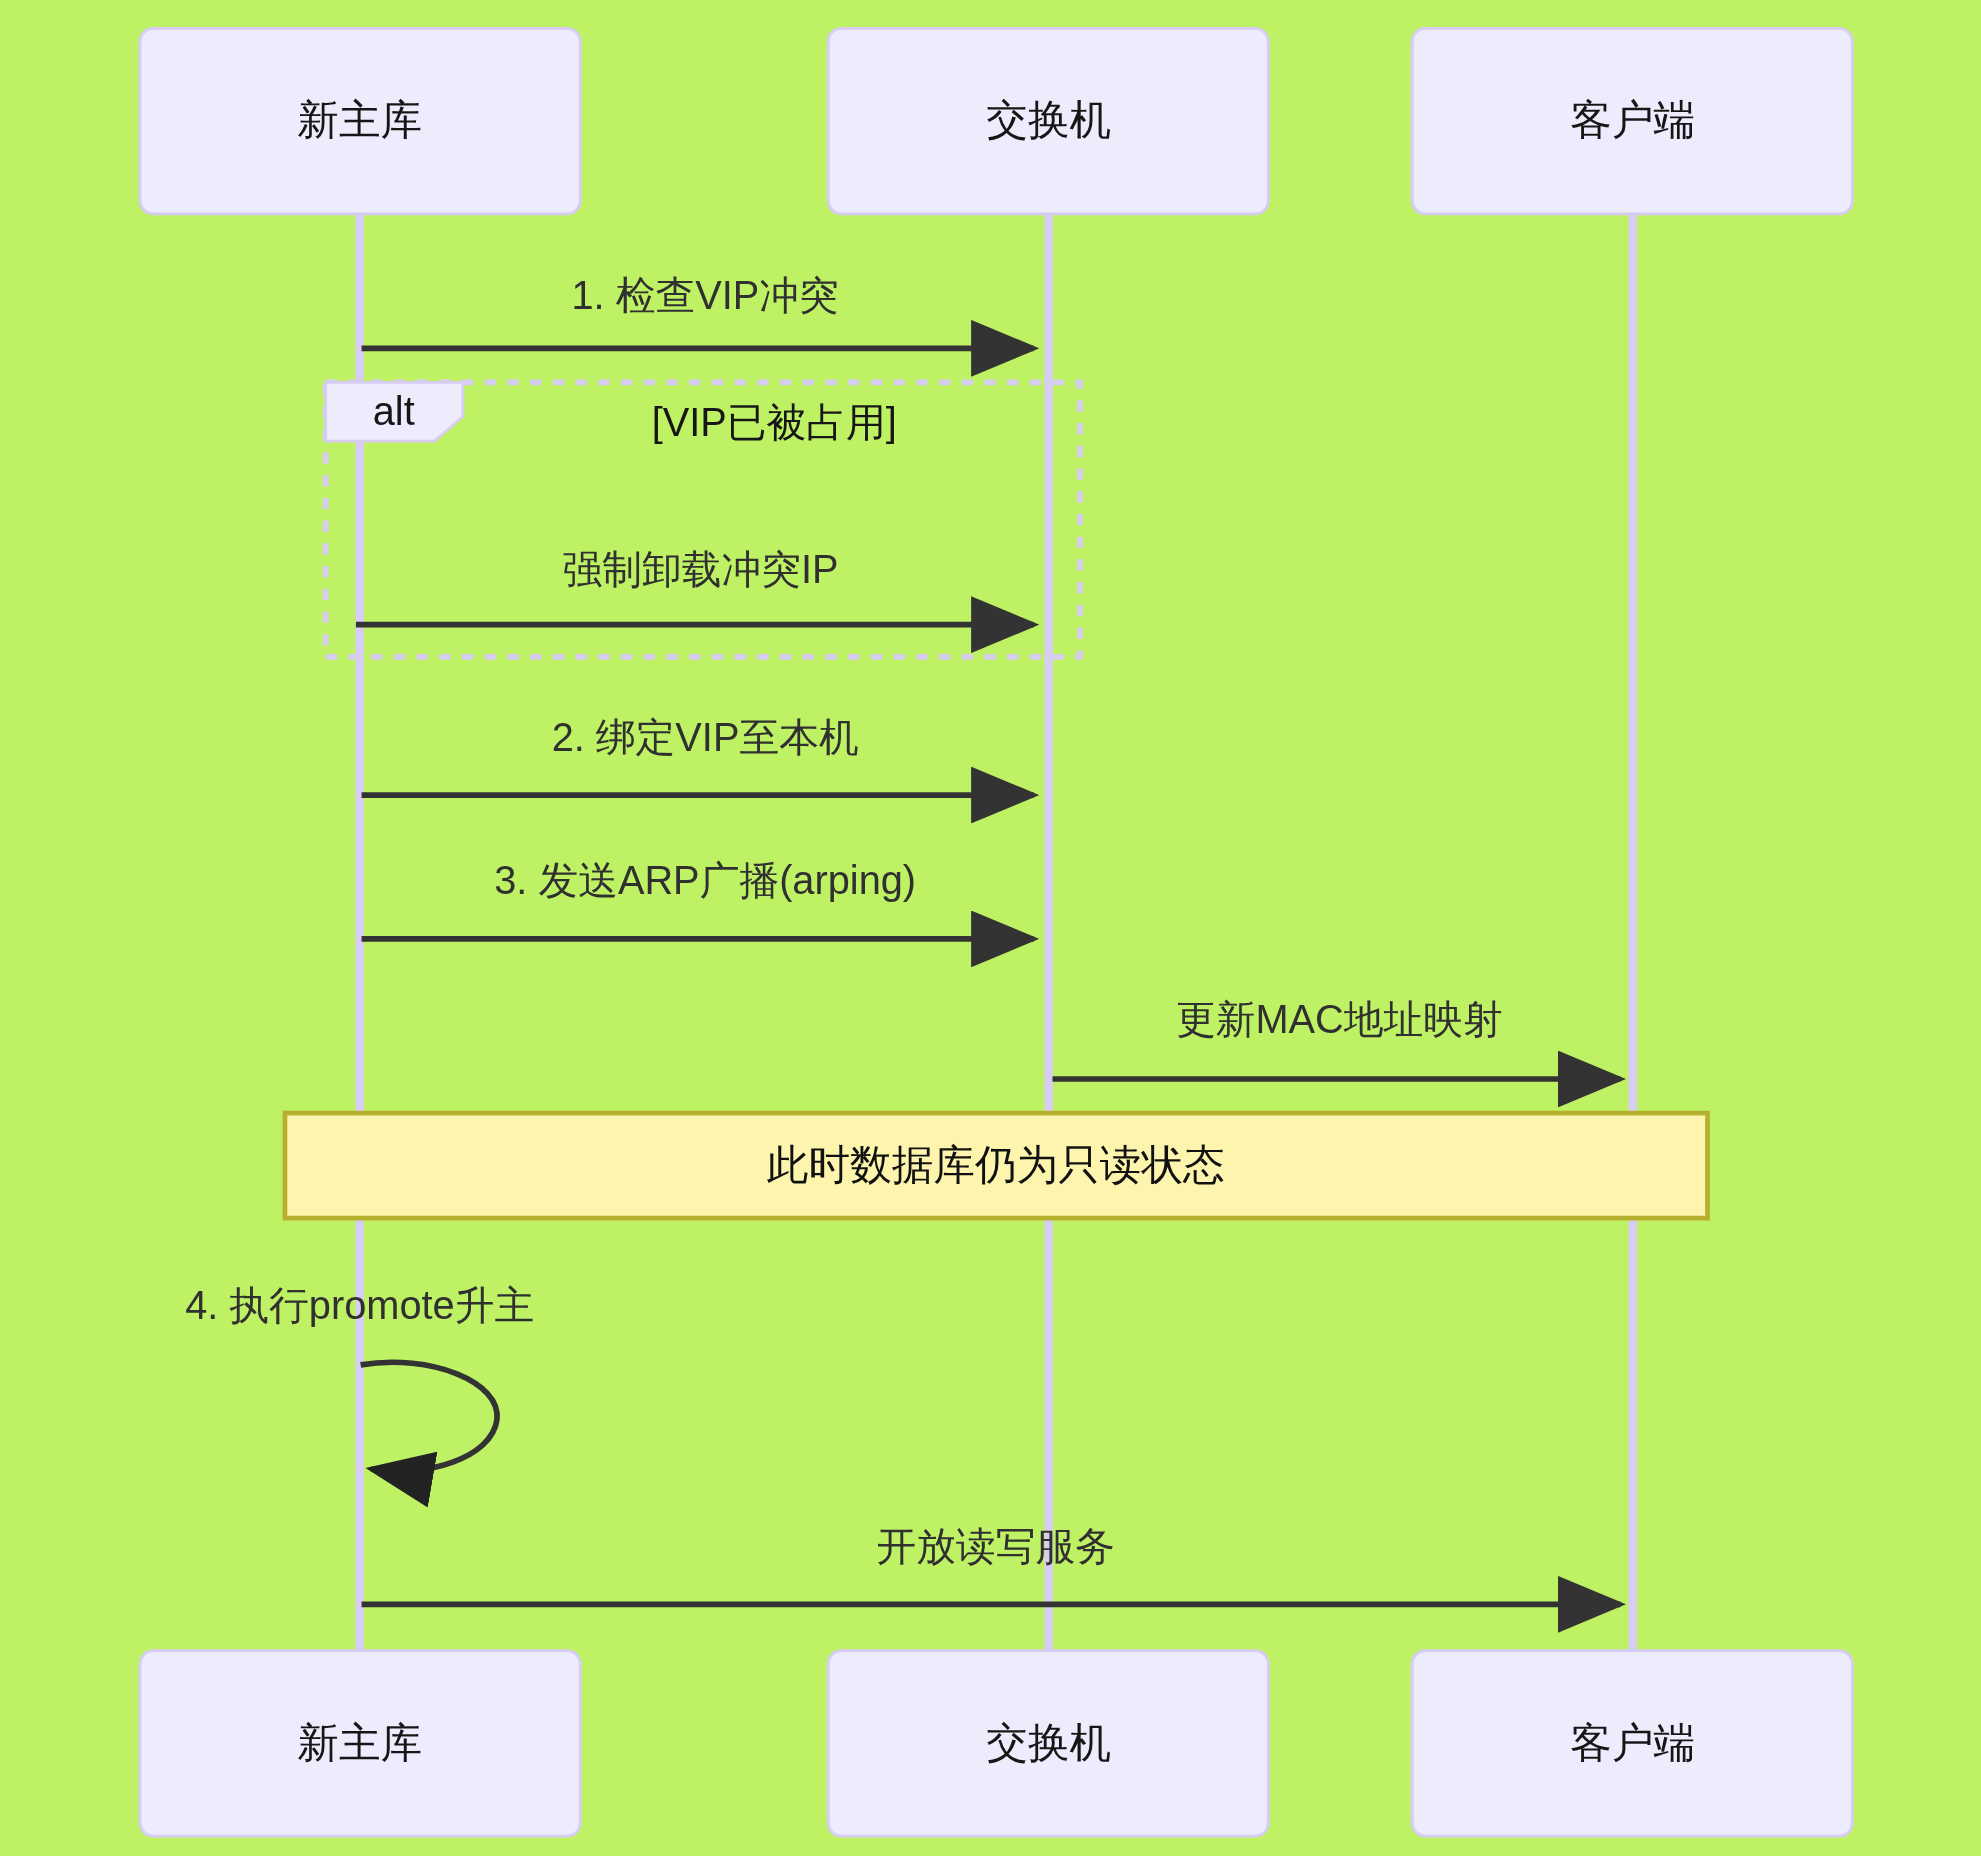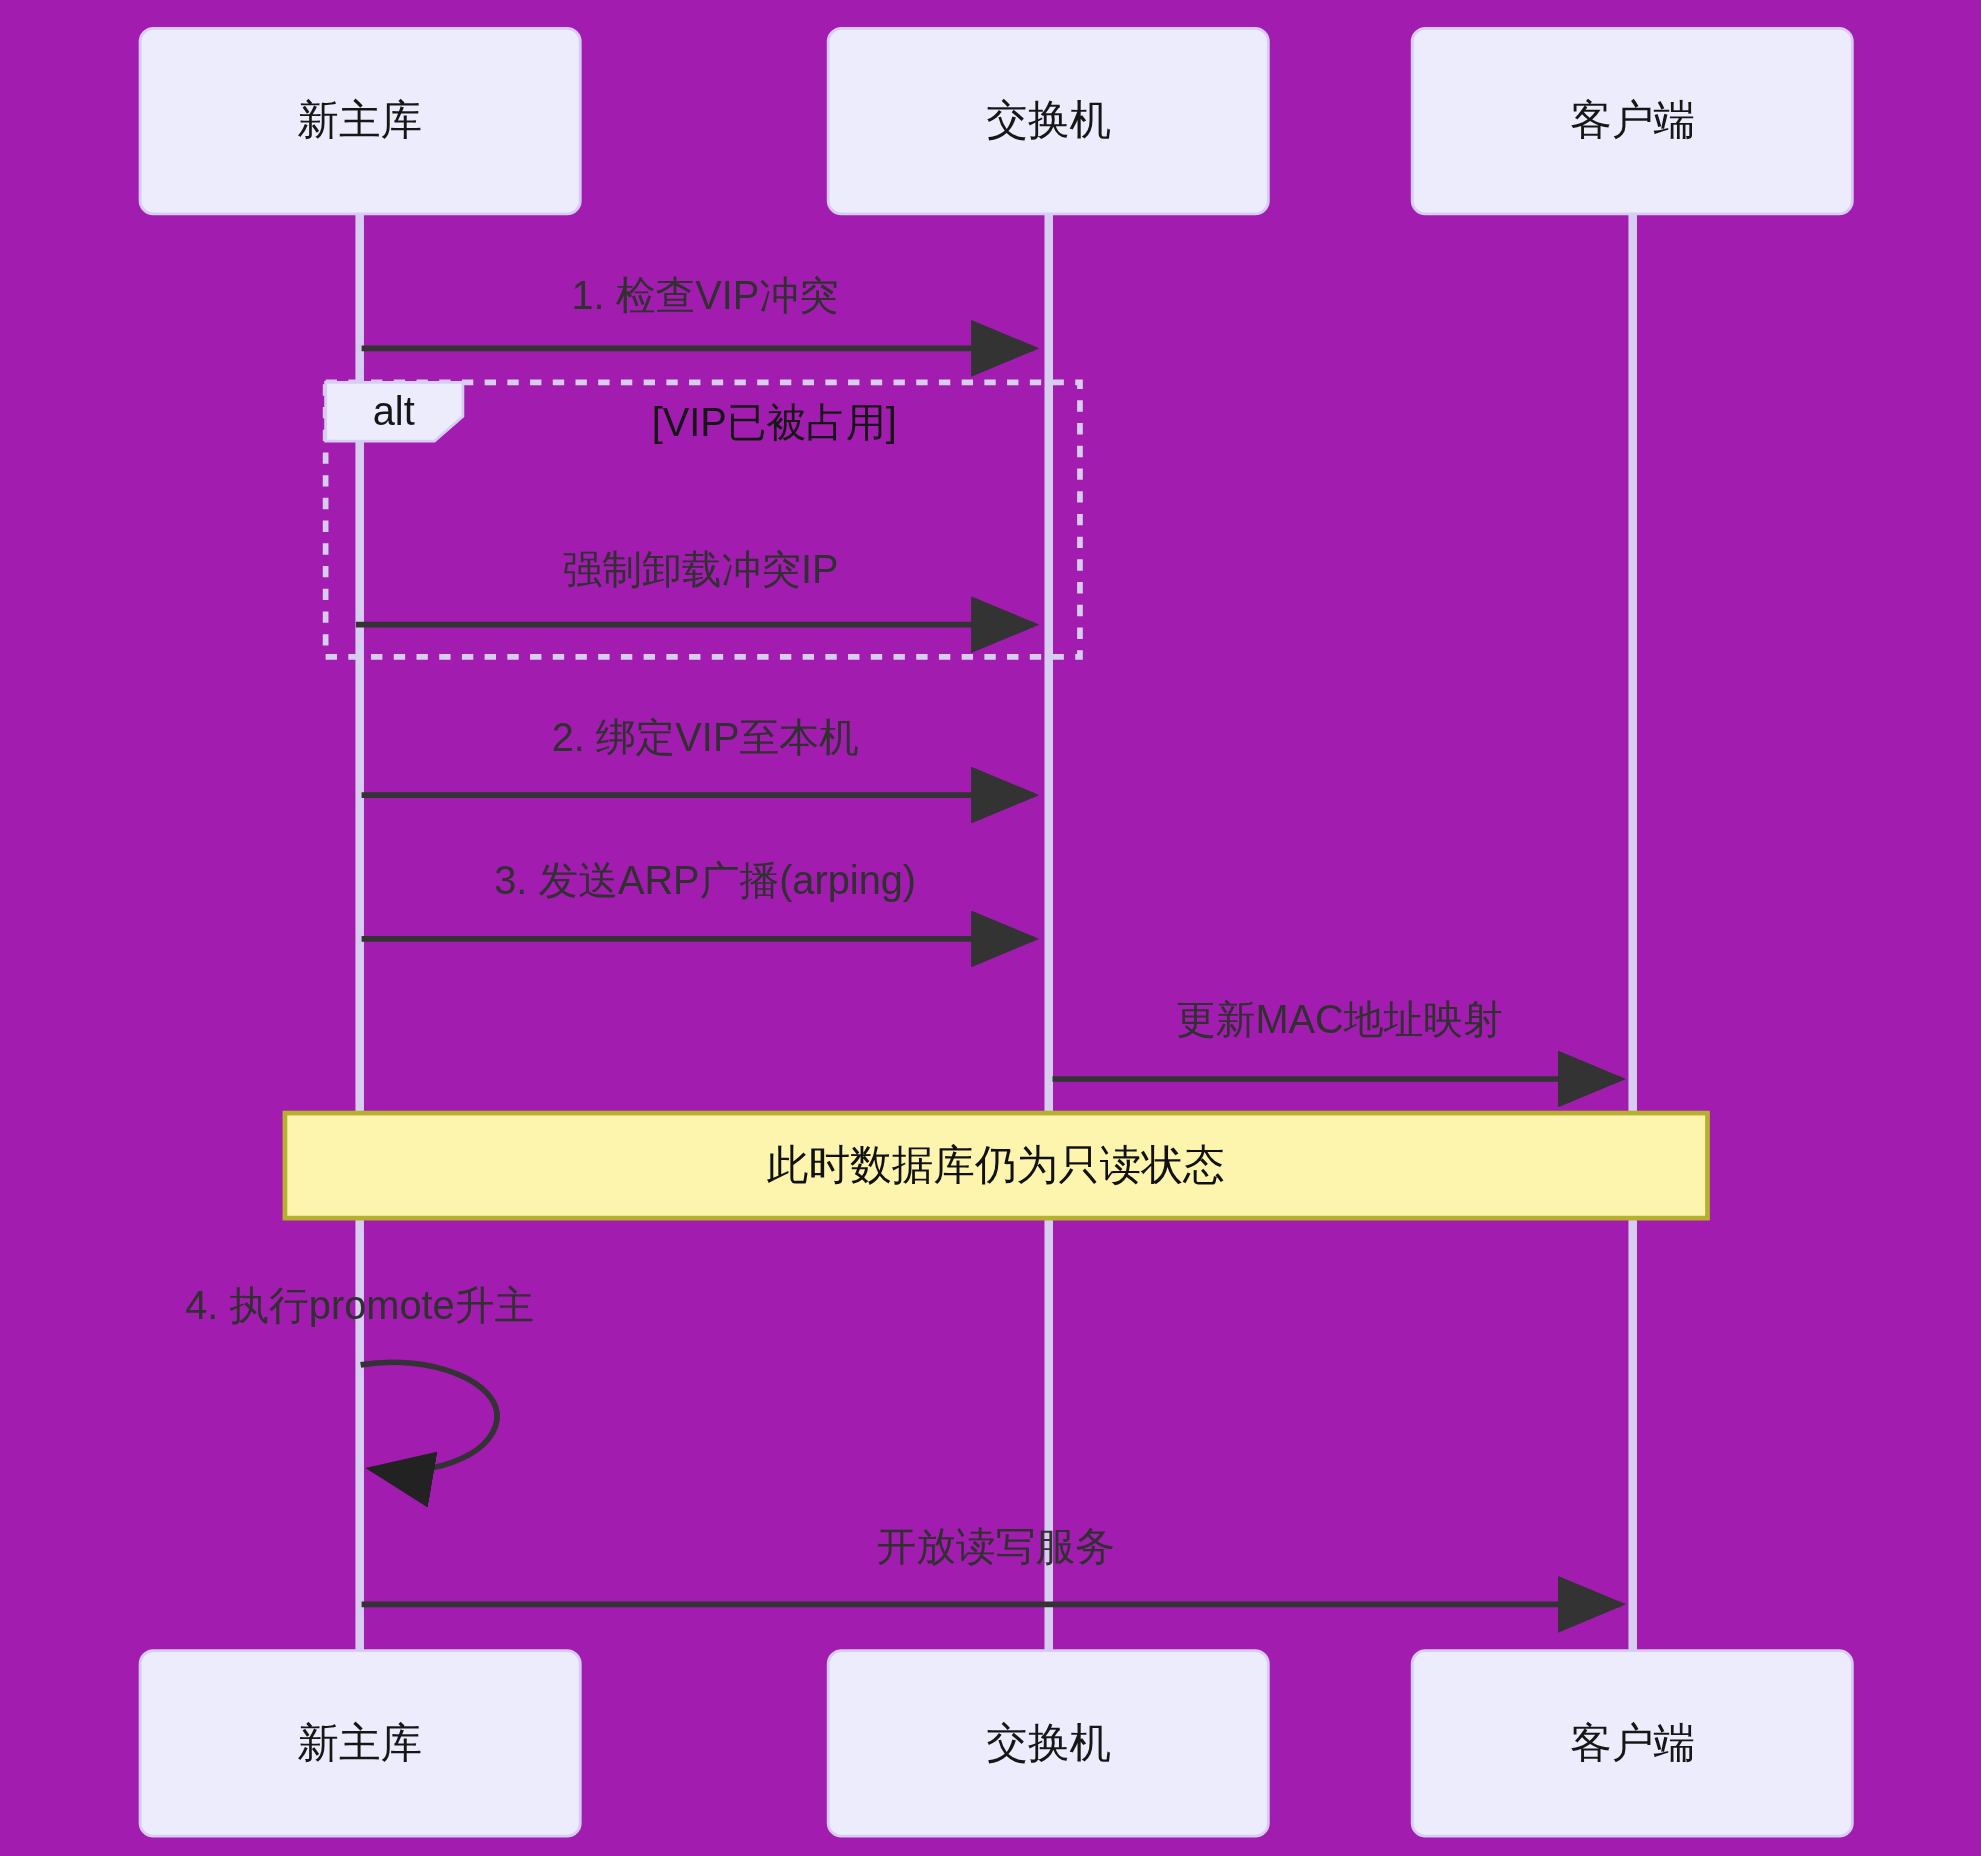--- a/index.html
+++ b/index.html
@@ -7,21 +7,21 @@
     padding: 0;
     background: #ffffff;
   }
   body {
     font-family: "Liberation Sans", "DejaVu Sans", sans-serif;
   }
   #diagram-root {
     position: relative;
     width: 1982px;
     height: 1857px;
-    background: #a21caf;
+    background: #bef264;
     overflow: hidden;
   }
   svg#seq-svg {
     position: absolute;
     left: 0;
     top: 0;
     width: 1982px;
     height: 1857px;
     display: block;
   }

